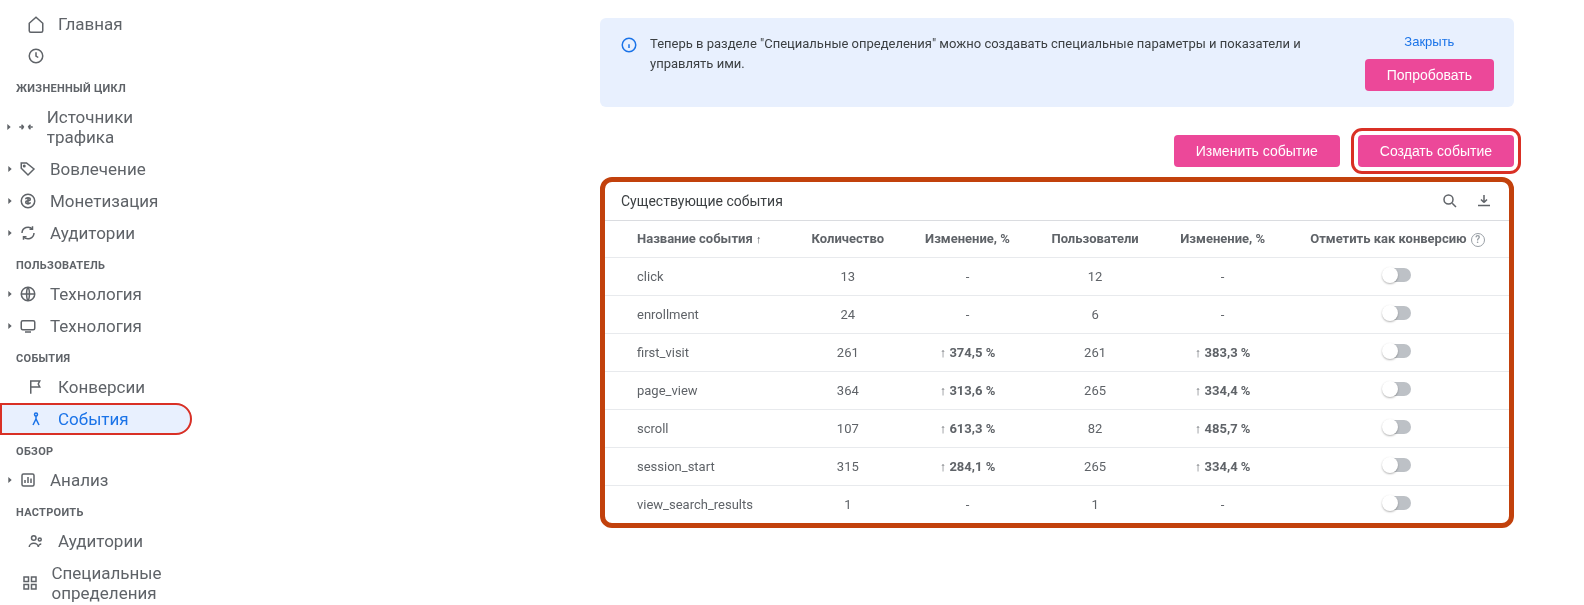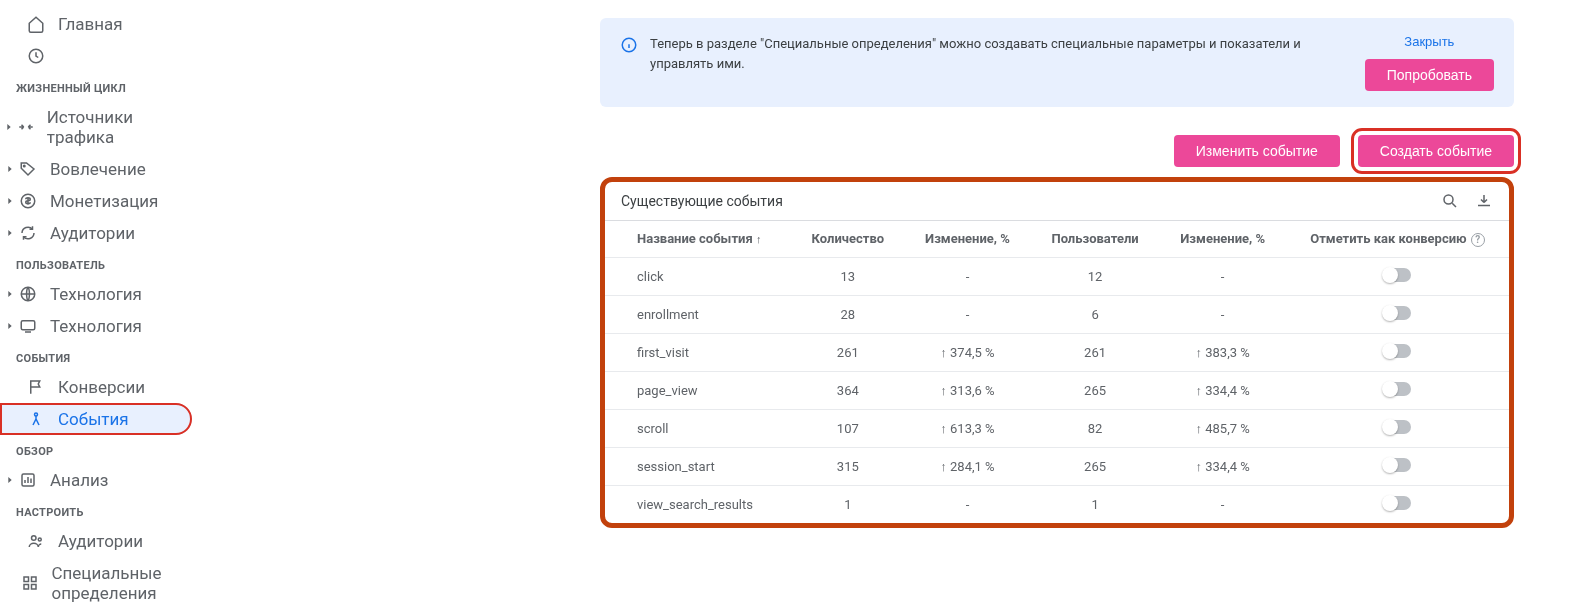--- a/index.html
+++ b/index.html
@@ -28,21 +28,21 @@
 .card-title { font-size: 14px; color: #3c4043; }
 .card-tools { display: flex; gap: 16px; color: #5f6368; }
 .table { width: 100%; border-collapse: collapse; }
 .table th, .table td { padding: 10px 16px; font-size: 13px; border-bottom: 1px solid #e8eaed; }
 .table th { color: #5f6368; font-weight: 700; text-align: left; }
 .table th.r, .table td.r { text-align: center; }
 .table th.c, .table td.c { text-align: center; }
 .table tr:last-child td { border-bottom: none; }
 .table td { color: #5f6368; }
 .sort-arrow { font-size: 11px; }
-.up { color: #0f9d58; font-weight: 400; font-size: 12px; }
+.up { color: #0f9d58; font-weight: 700; font-size: 12px; }
 .toggle { width: 28px; height: 14px; background: #bdc1c6; border-radius: 7px; position: relative; display: inline-block; }
 .toggle::after { content: ""; position: absolute; width: 16px; height: 16px; background: #fff; border-radius: 50%; top: -1px; left: -1px; box-shadow: 0 1px 2px rgba(0,0,0,.3); }
 .help-icon { display: inline-flex; width: 14px; height: 14px; border: 1px solid #9aa0a6; border-radius: 50%; align-items: center; justify-content: center; font-size: 10px; color: #9aa0a6; margin-left: 4px; }
 svg { display: block; }
 </style>
 </head>
 <body>
 
 <div class="sidebar">
   <div class="nav-item">
@@ -276,21 +276,21 @@
           <tr>
     <td style="padding-left:32px">click</td>
     <td class="r">13</td>
     <td class="c ">-</td>
     <td class="r">12</td>
     <td class="c ">-</td>
     <td class="r"><span class="toggle"></span></td>
   </tr>
           <tr>
     <td style="padding-left:32px">enrollment</td>
-    <td class="r">28</td>
+    <td class="r">24</td>
     <td class="c ">-</td>
     <td class="r">6</td>
     <td class="c ">-</td>
     <td class="r"><span class="toggle"></span></td>
   </tr>
           <tr>
     <td style="padding-left:32px">first_visit</td>
     <td class="r">261</td>
     <td class="c up">↑ 374,5 %</td>
     <td class="r">261</td>

